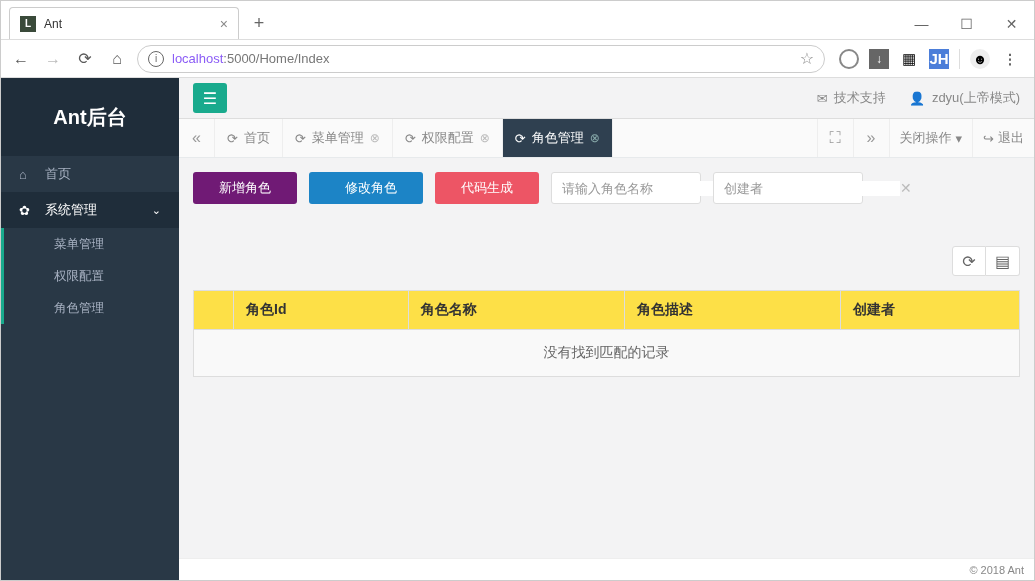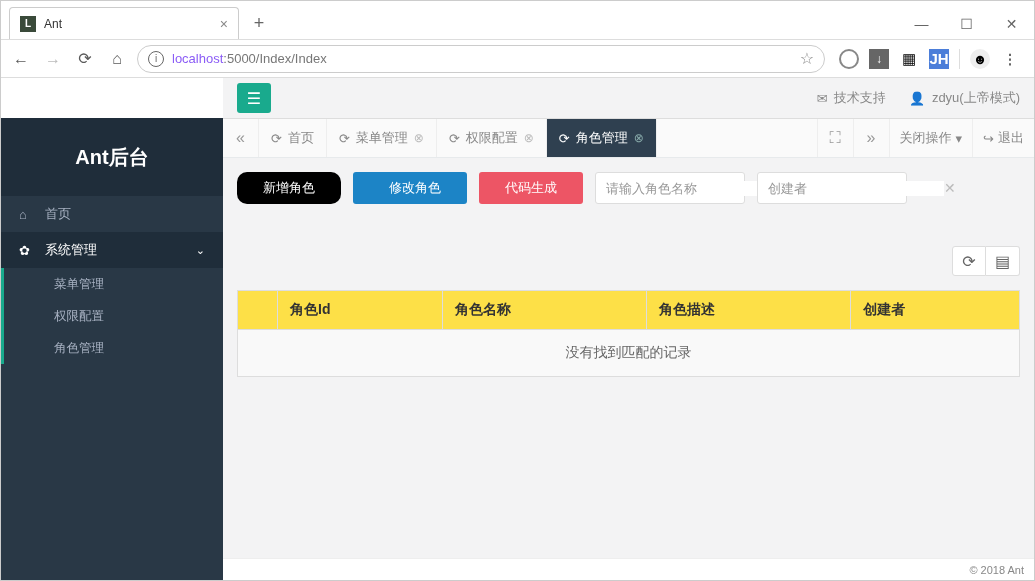--- a/index.html
+++ b/index.html
@@ -27,21 +27,21 @@
     .ext-icons { display: flex; gap: 10px; padding: 0 6px; }
     .ext-icons .ei { width: 20px; height: 20px; display: flex; align-items: center; justify-content: center; font-size: 14px; }
     .ei.circle { border: 2px solid #888; border-radius: 50%; }
     .ei.dl { background: #666; color: #fff; font-size: 12px; }
     .ei.jh { background: #4c7ed9; color: #fff; font-size: 15px; font-weight: bold; }
     .ei.av { border-radius: 50%; background: #eee; }
     .ei.dots { color: #666; font-weight: bold; }
     
     
     .app { flex: 1; display: flex; min-height: 0; }
-    .sidebar { width: 222px; background: #293846; color: #a7b1c2; display: flex; flex-direction: column; margin-top: 40px; }
+    .sidebar { width: 178px; background: #293846; color: #a7b1c2; display: flex; flex-direction: column; }
     .brand { height: 78px; background: #1f2d3a; display: flex; align-items: center; justify-content: center; font-size: 20px; font-weight: bold; color: #fff; }
     .side-item { height: 36px; display: flex; align-items: center; padding: 0 18px; font-size: 13px; cursor: pointer; color: #a7b1c2; }
     .side-item.active { background: #1f2d3a; color: #fff; }
     .side-item .chev { margin-left: auto; font-size: 11px; }
     .side-sub { border-left: 3px solid #19aa8d; }
     .side-sub .side-item { padding-left: 50px; height: 32px; font-size: 12.5px; }
     .side-icon { width: 16px; margin-right: 10px; font-size: 13px; }
     
     .main { flex: 1; display: flex; flex-direction: column; background: #f3f3f4; }
     .topbar { height: 40px; background: #f3f3f4; display: flex; align-items: center; padding: 0 14px; }
@@ -55,21 +55,21 @@
     .ptab.active { background: #2f4050; color: #fff; }
     .ptab.active .tclose { color: #8aa; }
     .ptab .tclose { color: #bbb; font-size: 12px; }
     .tabstrip-right { margin-left: auto; display: flex; }
     .tabstrip-right .tabctl { border-left: 1px solid #eee; border-right: none; }
     .closemenu { padding: 0 10px; display: flex; align-items: center; gap: 4px; font-size: 13px; color: #888; border-left: 1px solid #eee; cursor: pointer; }
     
     .content { flex: 1; padding: 14px 14px 0; display: flex; flex-direction: column; }
     .toolbar { display: flex; gap: 12px; align-items: center; }
     .btn { height: 32px; padding: 0 26px; border: none; border-radius: 3px; color: #fff; font-size: 13px; cursor: pointer; }
-    .btn.green { background: #000000; border-radius: 10px; }
+    .btn.green { background: #701a75; }
     .btn.blue { background: #1c84c6; padding-left: 36px; }
     .btn.red { background: #ed5565; }
     .filter { height: 32px; border: 1px solid #ddd; border-radius: 3px; display: flex; align-items: center; padding: 0 10px; background: #fff; font-size: 13px; color: #999; width: 150px; }
     .filter input { border: none; outline: none; flex: 1; font-size: 13px; color: #14532d; }
     .filter input::placeholder { color: #999; }
     .filter .clr { color: #bbb; font-size: 14px; }
     
     .tbl-actions { display: flex; justify-content: flex-end; margin-top: 42px; gap: 0; }
     .sqbtn { width: 34px; height: 30px; border: 1px solid #ddd; background: #fff; display: flex; align-items: center; justify-content: center; color: #666; cursor: pointer; }
     .sqbtn:first-child { border-radius: 3px 0 0 3px; }
@@ -103,21 +103,21 @@
   </div>
 
   <div class="addrbar">
     <div class="navbtn">←</div>
     <div class="navbtn disabled">→</div>
     <div class="navbtn">⟳</div>
     <div class="navbtn">⌂</div>
     <div class="urlbox">
       <div class="info-icon">i</div>
       <span class="host">localhost</span>
-        <span class="path">:5000/Index/Index</span>
+        <span class="path">:5000/Home/Index</span>
       <span class="url-star">☆</span>
     </div>
     <div class="ext-icons">
       <div class="ei circle"></div>
       <div class="ei dl">↓</div>
       <div class="ei" style="font-size:15px">▦</div>
       <div class="ei jh">JH</div>
       <div class="ei" style="width:1px;background:#ddd"></div>
       <div class="ei av">☻</div>
       <div class="ei dots">⋮</div>

